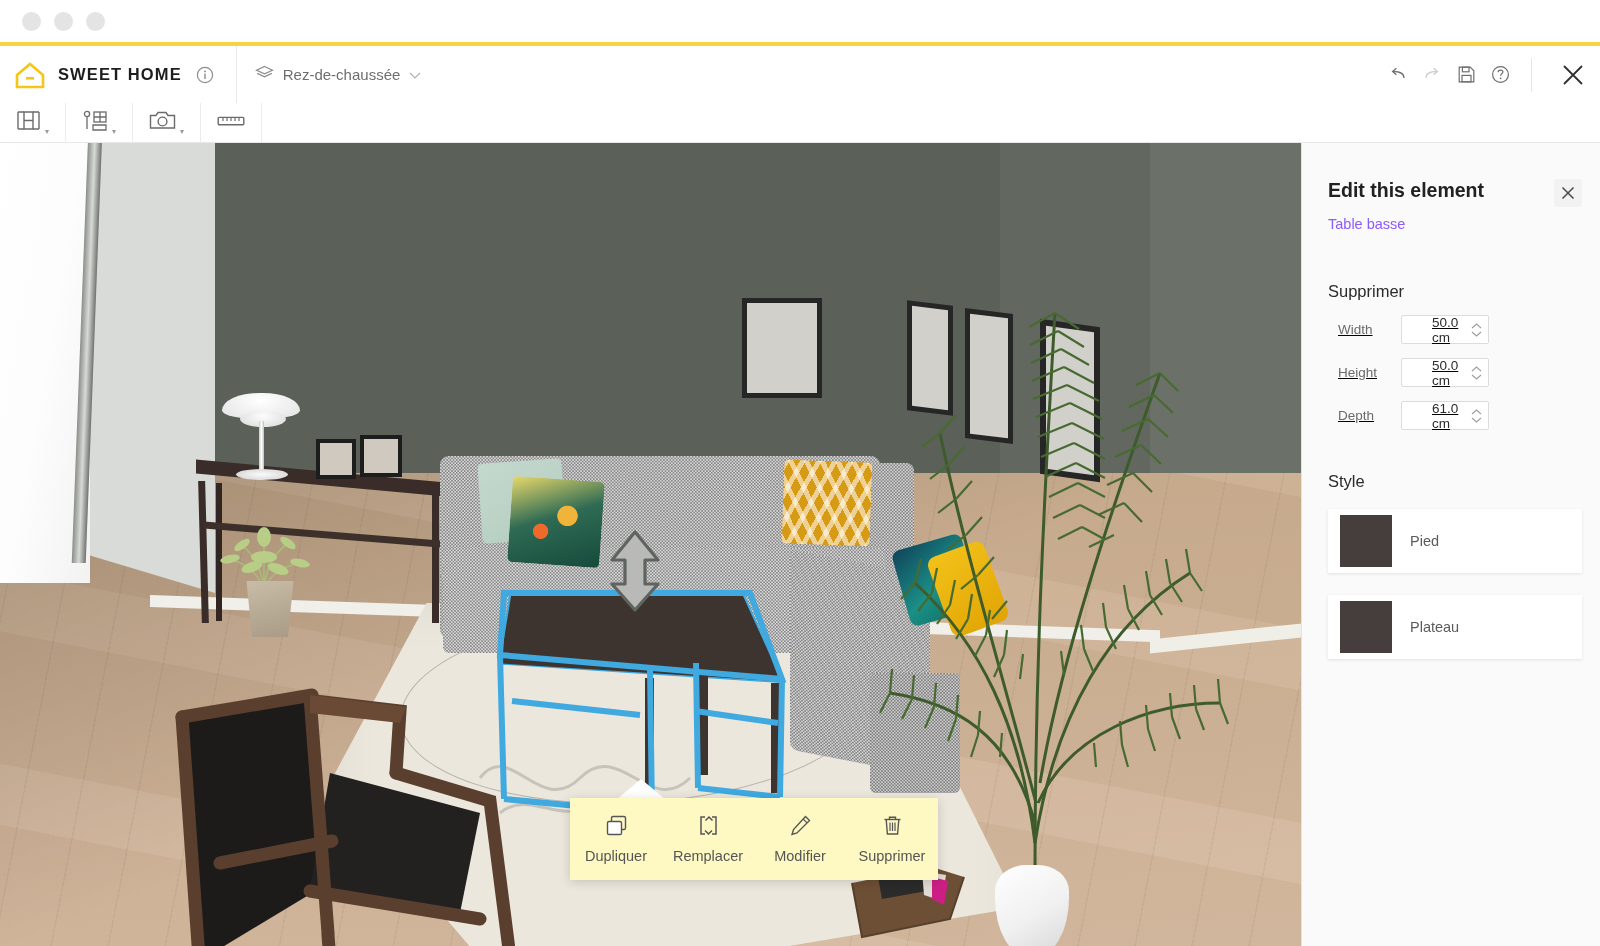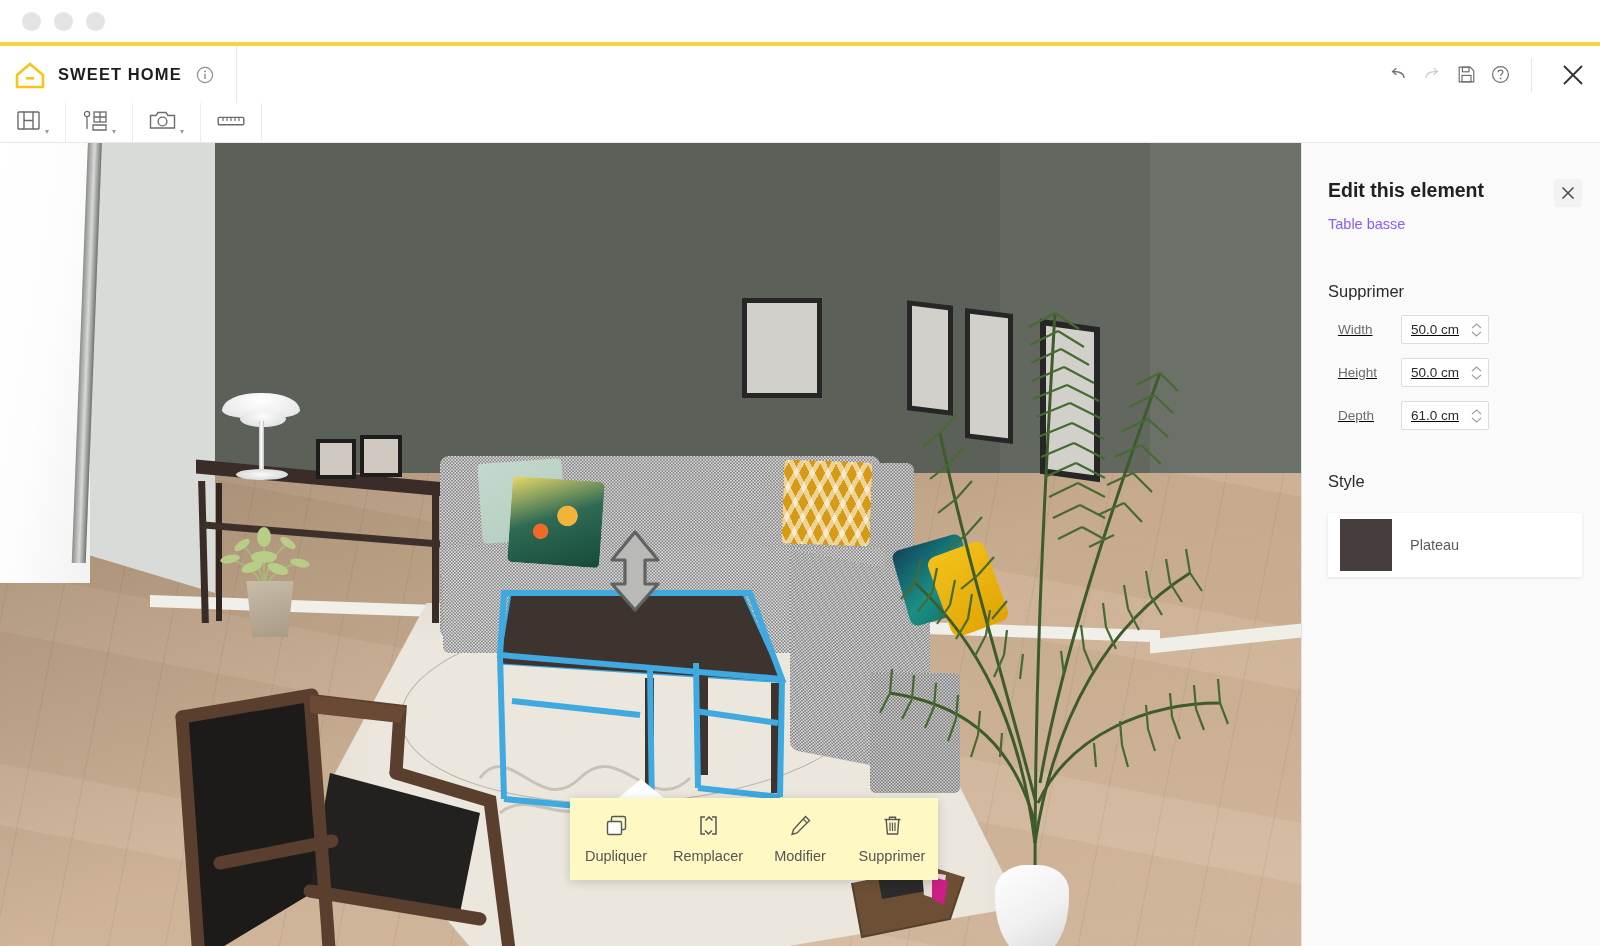--- a/index.html
+++ b/index.html
@@ -271,21 +271,21 @@
     margin-left:auto; width:28px; height:28px; background:#f2f2f2; border-radius:3px;
     display:flex; align-items:center; justify-content:center; cursor:pointer;
   }
   .section-title { font-size:16.5px; color:#2b2b2b; padding-left:26px; }
   .dim-row { display:flex; align-items:center; padding-left:36px; margin-top:14px;text-decoration:underline; }
   .dim-label { width:63px; font-size:13.5px; color:#6b6b6b; }
   .dim-field {
     width:88px; height:29px; border:1px solid #dcdcdc; background:#ffffff;
     display:flex; align-items:center; padding:0 6px 0 9px; border-radius:2px;
   }
-  .dim-value { flex:1; font-size:13.5px; color:#2b2b2b; }
+  .dim-value { flex:1; font-size:13.5px; color:#2b2b2b;margin-left:21px; }
   .stepper { display:flex; flex-direction:column; align-items:center; gap:2px; cursor:pointer; }
   .style-card {
     margin:10px 26px 0 26px; background:#ffffff; height:64px;
     display:flex; align-items:center; padding-left:12px; gap:18px; cursor:pointer;
     box-shadow:0 1px 3px rgba(0,0,0,0.10);
   }
   .swatch { width:52px; height:52px; }
   .style-name { font-size:14.5px; color:#5b5b5b; }
 
   .vsplit { position:absolute; left:1301px; top:143px; width:1px; height:803px; background:#e4e4e4; }
@@ -313,20 +313,34 @@
       <span class="brand-title">SWEET HOME</span>
       <span class="icon-btn" style="width:22px;height:22px;">
         <svg width="18" height="18" viewBox="0 0 18 18">
           <circle cx="9" cy="9" r="7.6" fill="none" stroke="#8c8c8c" stroke-width="1.2"></circle>
           <rect x="8.3" y="7.6" width="1.4" height="5.4" fill="#8c8c8c"></rect>
           <circle cx="9" cy="5.4" r="0.95" fill="#8c8c8c"></circle>
         </svg>
       </span>
     </div>
     <div class="header-sep"></div>
+    <div class="floor-select">
+      <span>
+        <svg width="19" height="16" viewBox="0 0 19 16">
+          <path d="M9.5 1.5 L17.5 5.2 L9.5 8.9 L1.5 5.2 Z" fill="none" stroke="#8c8c8c" stroke-width="1.2"></path>
+          <path d="M2.2 8.4 L9.5 11.8 L16.8 8.4" fill="none" stroke="#8c8c8c" stroke-width="1.2"></path>
+        </svg>
+      </span>
+      <span>Rez-de-chaussée</span>
+      <span>
+        <svg width="12" height="9" viewBox="0 0 12 9">
+            <path d="M1 2 L6 7 L11 2" fill="none" stroke="#b0b0b0" stroke-width="1.2"></path>
+          </svg>
+      </span>
+    </div>
 
     <div class="header-right">
       <span class="icon-btn">
         <svg width="20" height="17" viewBox="0 0 20 17">
           <path d="M16 12 C16 7.5 12.5 5.5 5 5.5" fill="none" stroke="#6e6e6e" stroke-width="1.3"></path>
           <path d="M8.4 2.2 L4.6 5.5 L8.4 8.8" fill="none" stroke="#6e6e6e" stroke-width="1.3"></path>
         </svg>
       </span>
       <span class="icon-btn">
         <svg width="20" height="17" viewBox="0 0 20 17">
@@ -687,19 +701,23 @@
           <svg width="11" height="6" viewBox="0 0 11 6">
               <path d="M1 1 L5.5 5 L10 1" fill="none" stroke="#9e9e9e" stroke-width="1.1"></path>
             </svg>
         </span>
       </span>
     </div>
 
     <div style="height:42px;"></div>
     <div class="section-title">Style</div>
 
+    <div class="style-card" style="margin-top:18px;">
+      <span class="swatch" style="background:#463e3c;"></span>
+      <span class="style-name">Pied</span>
+    </div>
     <div class="style-card" style="margin-top:22px;">
       <span class="swatch" style="background:#463e3c;"></span>
       <span class="style-name">Plateau</span>
     </div>
   </div>
 
 </div>
 
 </body></html>

